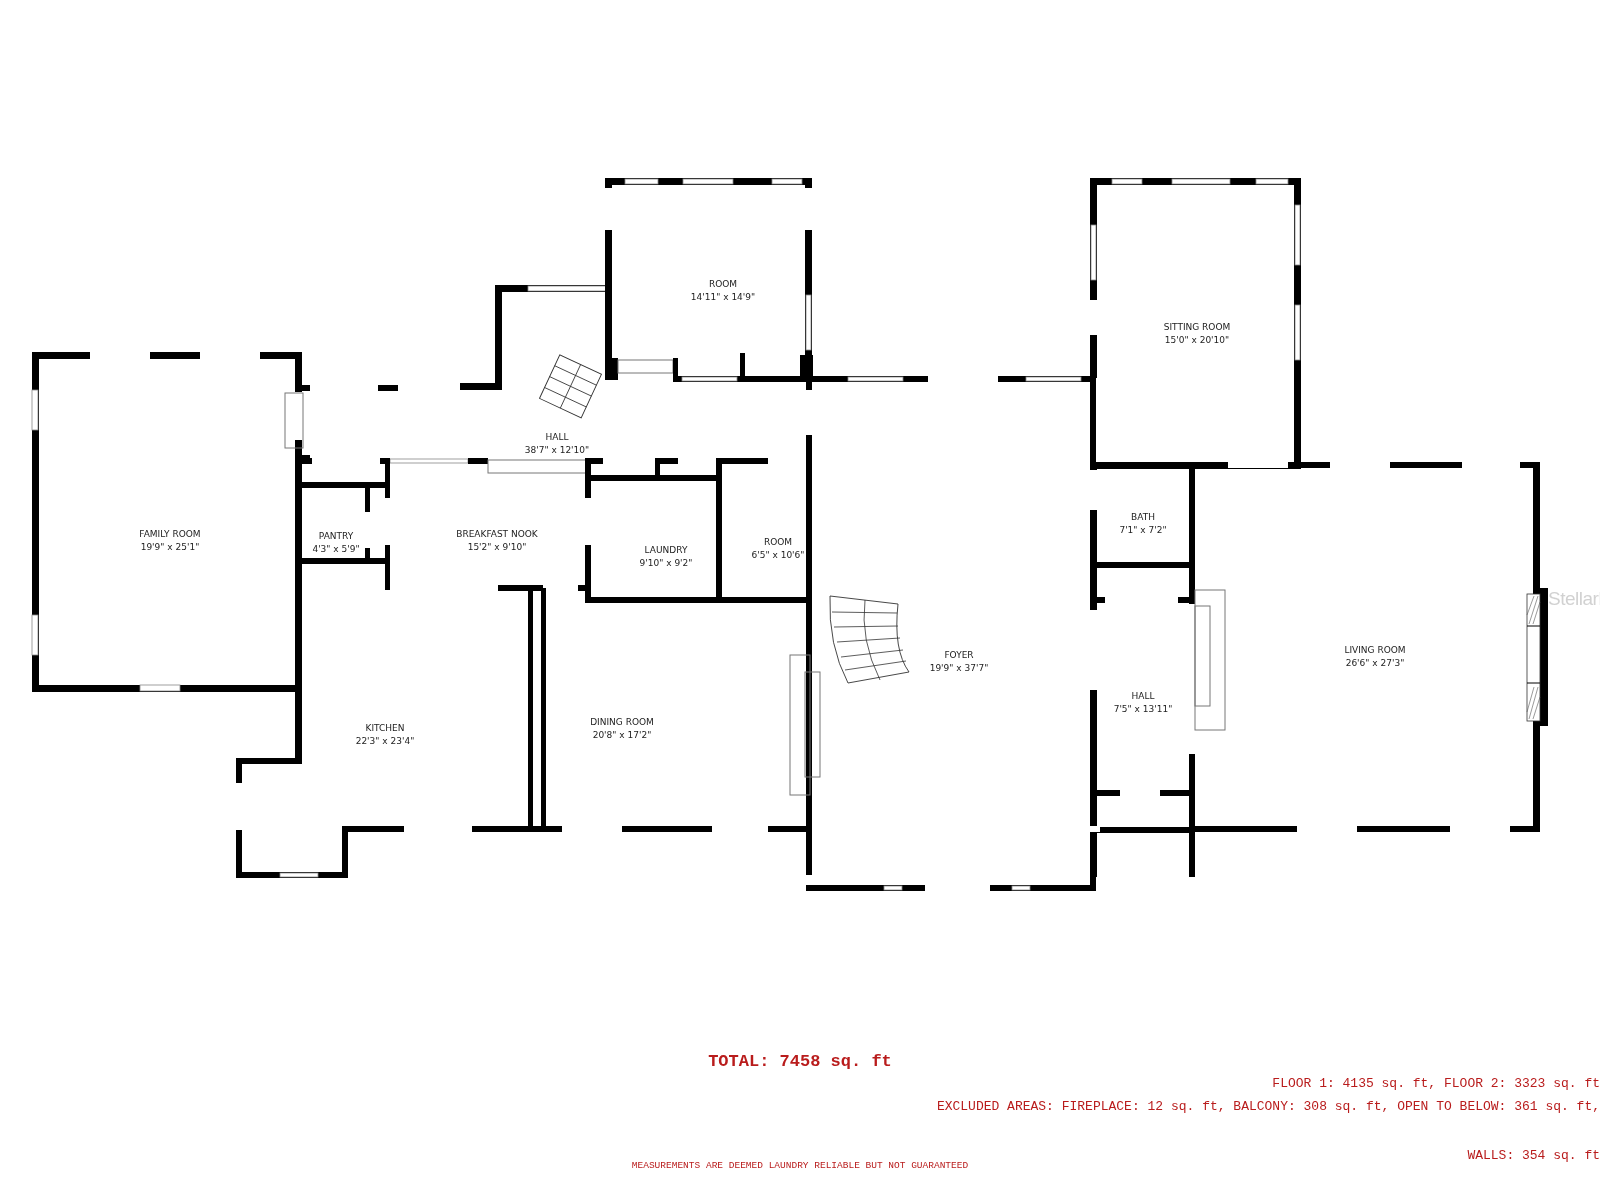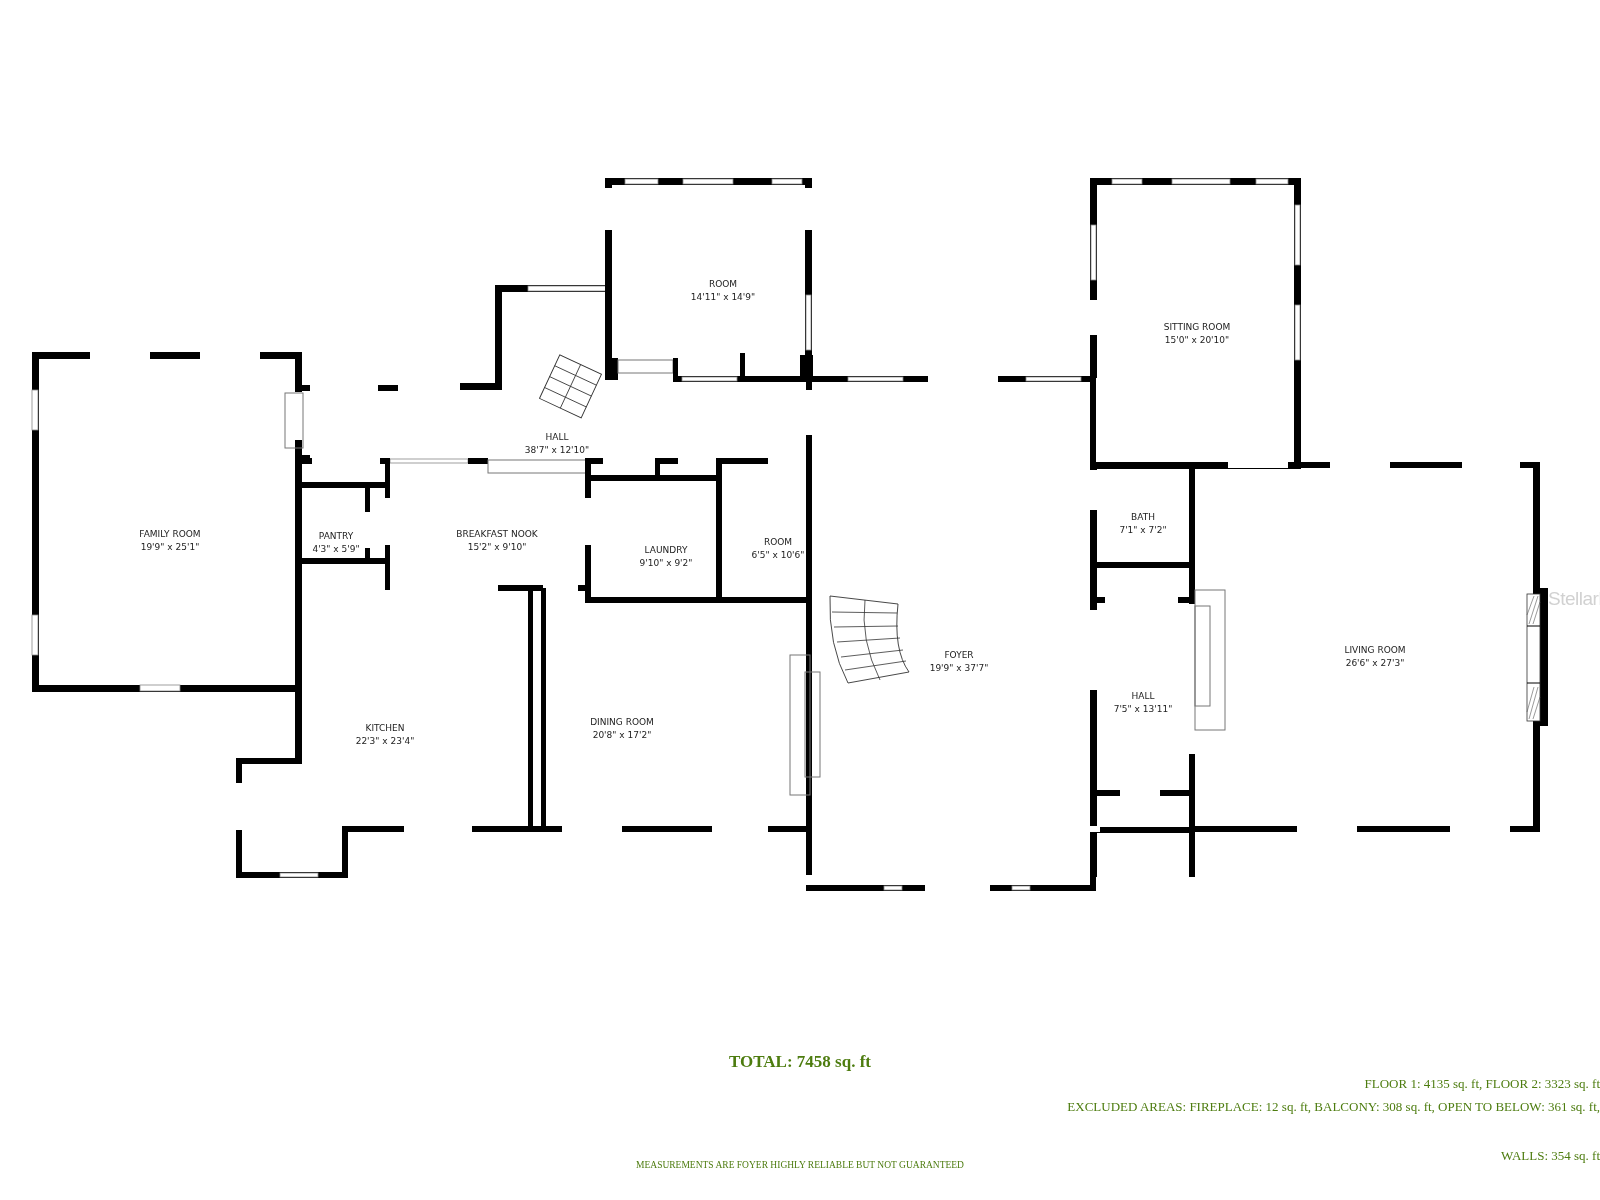--- a/index.html
+++ b/index.html
@@ -4,21 +4,21 @@
   <style>
     html, body { margin: 0; padding: 0; background: #ffffff; }
     body { width: 1600px; height: 1200px; position: relative; overflow: hidden; font-family: "Liberation Sans", "DejaVu Sans", sans-serif; }
     #plan { position: absolute; left: 0; top: 0; width: 1600px; height: 1200px; }
     .room-label { font-family: "DejaVu Sans", "Liberation Sans", sans-serif; font-size: 9px; fill: #222; text-anchor: middle; }
     .wall { fill: #000; }
     .win { fill: #fff; stroke: #888; stroke-width: 0.8; }
     .opening { fill: #fff; }
     .thin { fill: none; stroke: #777; stroke-width: 1; }
     .stair { fill: #fff; stroke: #333; stroke-width: 0.9; }
-    .footer { position: absolute; left: 0; width: 1600px; text-align: center; color: #4d7c0f; font-family: Liberation Serif, serif; }
+    .footer { position: absolute; left: 0; width: 1600px; text-align: center; color: #b91c1c; font-family: Liberation Mono, monospace; }
     .f-total { top: 1052px; font-size: 17px; font-weight: bold; }
     .f-line { font-size: 13px; text-align: right; }
     .f-l1 { top: 1076px; }
     .f-l2 { top: 1099px; }
     .f-l3 { top: 1148px; }
     .f-note { top: 1160px; font-size: 9.5px; }
     .watermark { position: absolute; left: 1548px; top: 588px; font-size: 19px; color: rgba(190,190,190,0.7); font-family: "Liberation Sans", sans-serif; letter-spacing: -0.5px; }
   </style>
 </head>
 <body>
@@ -254,13 +254,13 @@
     <text class="room-label" x="1375" y="666">26'6" x 27'3"</text>
   </g>
 </svg>
 
 <div class="watermark">StellarMLS</div>
 
 <div class="footer f-total">TOTAL: 7458 sq. ft</div>
 <div class="footer f-line f-l1">FLOOR 1: 4135 sq. ft, FLOOR 2: 3323 sq. ft</div>
 <div class="footer f-line f-l2">EXCLUDED AREAS: FIREPLACE: 12 sq. ft, BALCONY: 308 sq. ft, OPEN TO BELOW: 361 sq. ft,</div>
 <div class="footer f-line f-l3">WALLS: 354 sq. ft</div>
-<div class="footer f-note">MEASUREMENTS ARE FOYER HIGHLY RELIABLE BUT NOT GUARANTEED</div>
+<div class="footer f-note">MEASUREMENTS ARE DEEMED LAUNDRY RELIABLE BUT NOT GUARANTEED</div>
 
 </body></html>

